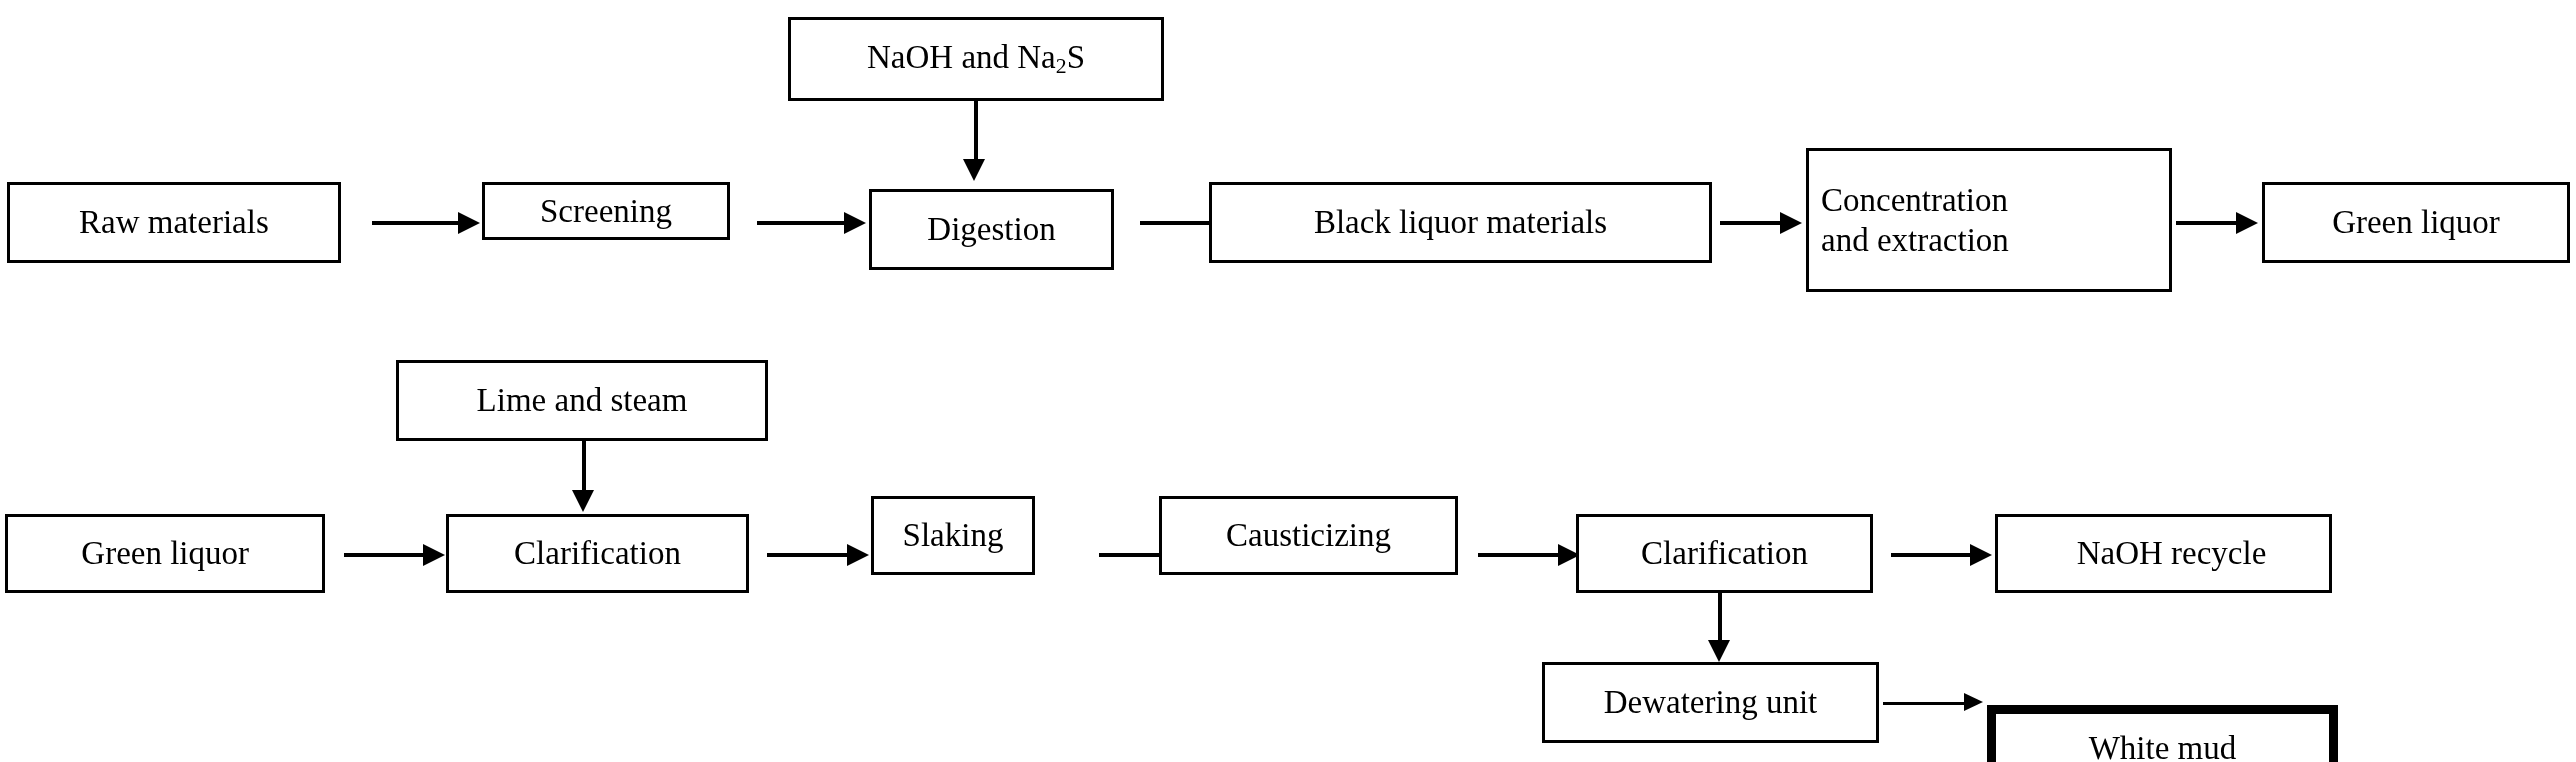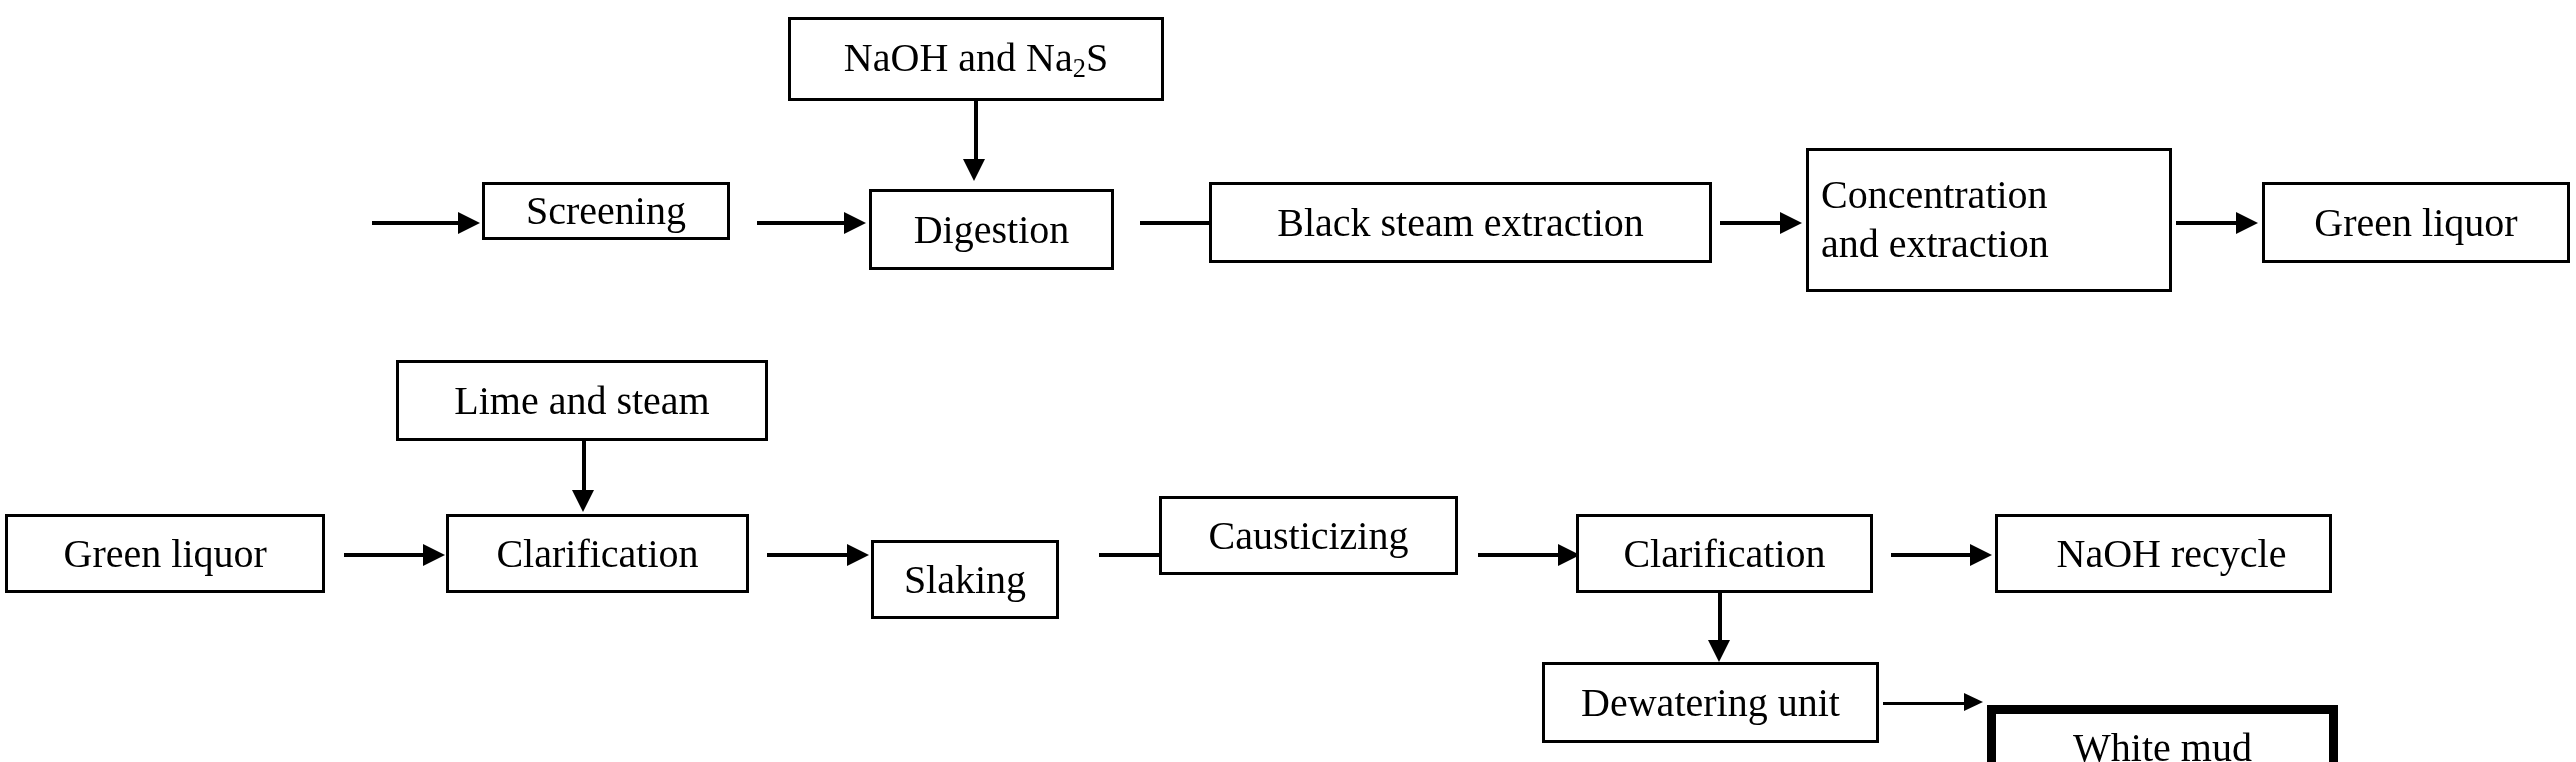--- a/index.html
+++ b/index.html
@@ -17,21 +17,21 @@
   }
   .node {
     position: absolute;
     box-sizing: border-box;
     border: 3.4px solid #000000;
     background: #ffffff;
     display: flex;
     align-items: center;
     justify-content: center;
     color: #000000;
-    font-size: 40px;
+    font-size: 33px;
     line-height: 1.18;
     white-space: nowrap;
     text-align: center;
   }
   .node.two-line {
     white-space: normal;
     align-items: center;
     justify-content: flex-start;
     text-align: left;
     padding-left: 12px;
@@ -86,40 +86,43 @@
 <body>
 
 <div id="canvas">
 
   <div class="node" style="left:788px; top:17px; width:376px; height:84px;">
     <span class="label"><span>NaOH and Na</span><sub>2</sub><span>S</span></span>
   </div>
   <div class="edge-v" style="left:974px; top:101px; height:60px;"></div>
   <div class="arrow-down" style="left:963px; top:159px;"></div>
 
+  <div class="node" style="left:6.9px; top:182px; width:334px; height:81px;">
+    <span class="label">Raw materials</span>
+  </div>
 
   <div class="edge-h" style="left:372px; top:221px; width:89px;"></div>
   <div class="arrow-right" style="left:458px; top:212px;"></div>
 
   <div class="node" style="left:482px; top:182px; width:248px; height:58px;align-items:center;">
     <span class="label">Screening</span>
   </div>
 
   <div class="edge-h" style="left:757px; top:221px; width:89px;"></div>
   <div class="arrow-right" style="left:844px; top:212px;"></div>
 
   <div class="node" style="left:869px; top:182px; width:245px; height:81px;margin-top:7px;">
     <span class="label">Digestion</span>
   </div>
 
   <div class="edge-h" style="left:1140px; top:221px; width:89px;"></div>
   <div class="arrow-right" style="left:1227px; top:212px;"></div>
 
   <div class="node" style="left:1209px; top:182px; width:503px; height:81px;">
-    <span class="label">Black steam extraction</span>
+    <span class="label">Black liquor materials</span>
   </div>
 
   <div class="edge-h" style="left:1720px; top:221px; width:64px;"></div>
   <div class="arrow-right" style="left:1780px; top:212px;"></div>
 
   <div class="node two-line" style="left:1806px; top:148px; width:366px; height:144px;">
     <span>
       <span class="label">Concentration</span>
       <span class="label">and extraction</span>
     </span>
@@ -145,21 +148,21 @@
   <div class="edge-h" style="left:344px; top:553px; width:82px;"></div>
   <div class="arrow-right" style="left:423px; top:544px;"></div>
 
   <div class="node" style="left:446px; top:514px; width:303px; height:79px;">
     <span class="label">Clarification</span>
   </div>
 
   <div class="edge-h" style="left:767px; top:553px; width:83px;"></div>
   <div class="arrow-right" style="left:847px; top:544px;"></div>
 
-  <div class="node" style="left:871px; top:540px; width:188px; height:79px;">
+  <div class="node" style="left:871px; top:496px; width:164px; height:79px;">
     <span class="label">Slaking</span>
   </div>
 
   <div class="edge-h" style="left:1099px; top:553px; width:83px;"></div>
   <div class="arrow-right" style="left:1179px; top:544px;"></div>
 
   <div class="node" style="left:1159px; top:496px; width:299px; height:79px;">
     <span class="label">Causticizing</span>
   </div>
 

